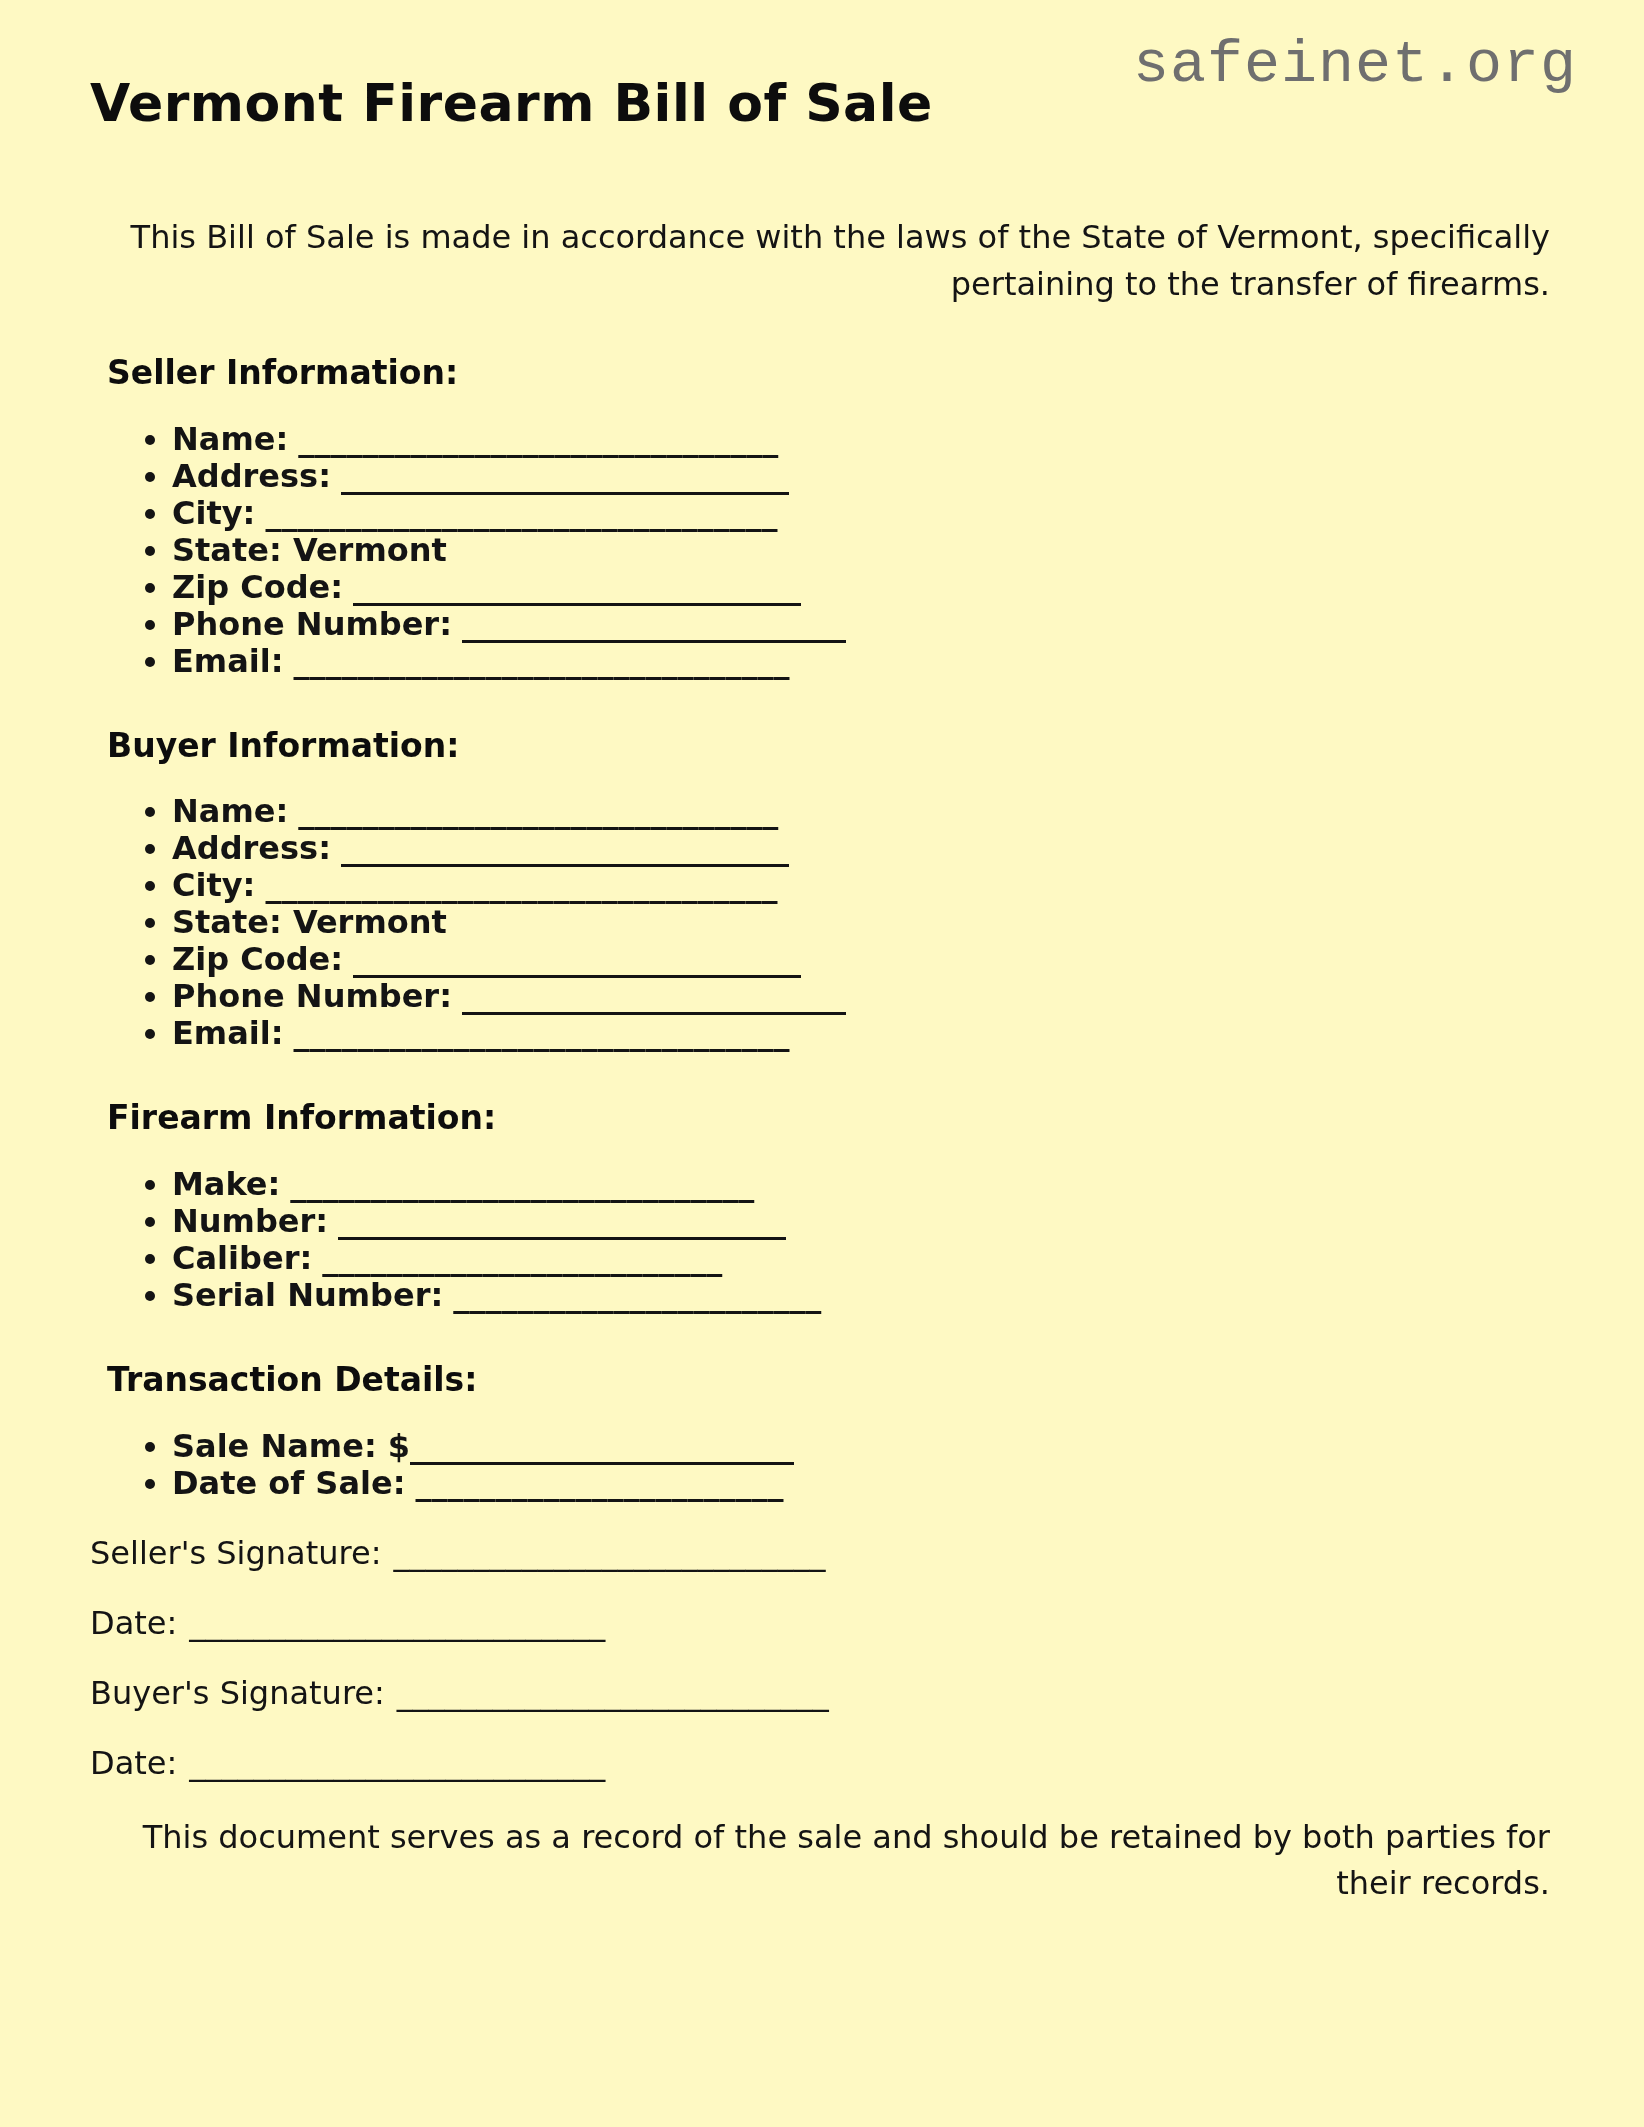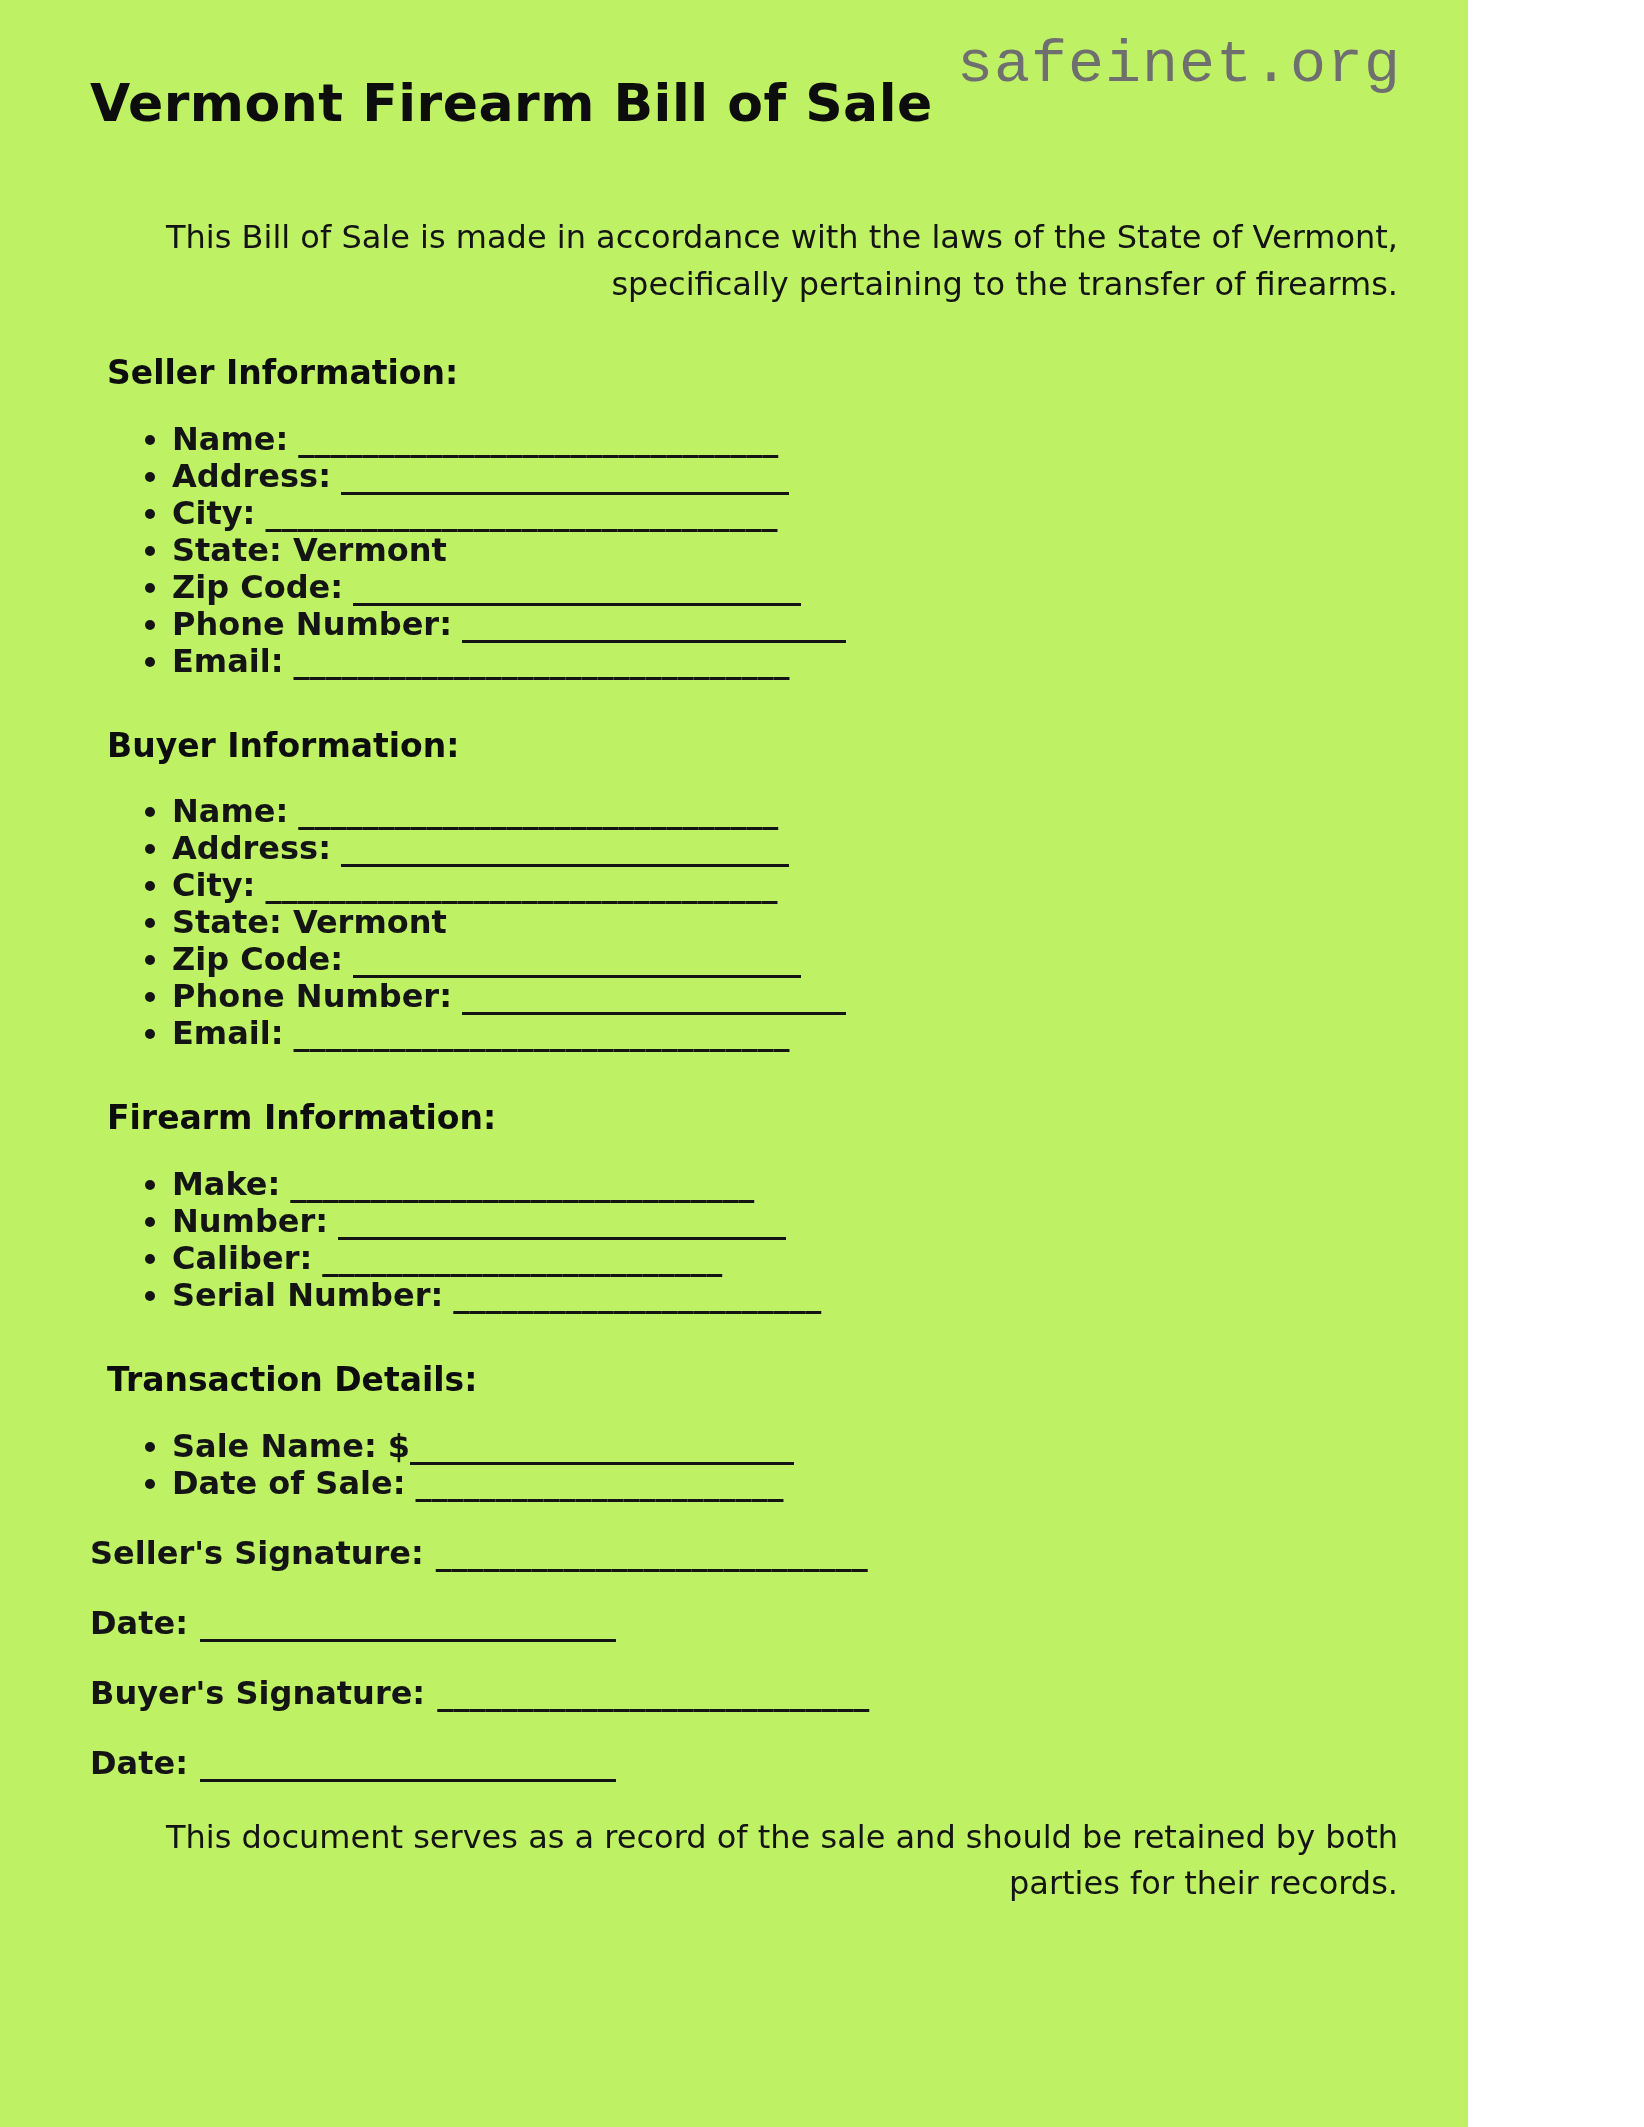--- a/index.html
+++ b/index.html
@@ -1,21 +1,21 @@
 <!DOCTYPE html>
 <html><head>
 <meta charset="utf-8">
 <style>
   * { box-sizing: border-box; }
   html, body { margin: 0; padding: 0; background: #ffffff; }
   .page {
     position: relative;
-    width: 1468px;
+    width: 1644px;
     height: 2127px;
-    background: #bef264;
+    background: #fef9c3;
     color: #141414;
     font-family: "DejaVu Sans", sans-serif;
     font-size: 32px;
     line-height: 1.19;
     padding: 0 70px 0 90px;
     overflow: hidden;
   }
   .watermark {
     position: absolute;
     top: 30px;
@@ -55,21 +55,21 @@
     font-weight: bold;
   }
   ul.field-list li {
     line-height: 37px;
     white-space: nowrap;
   }
   .blank-line { margin-left: 10px; letter-spacing: 0; white-space: nowrap; }
   .blank-line.nogap { margin-left: 0; }
   p.sig-row {
     margin: 32px 0 0 0;
-    font-weight: bold;
+    font-weight: normal;
     line-height: 38px;
     white-space: nowrap;
   }
   p.sig-row .blank-line { margin-left: 12px; }
   p.agreement { margin-top: 38px; }
   p.footer-note { margin-top: 32px; }
 </style>
 </head>
 <body>
 

